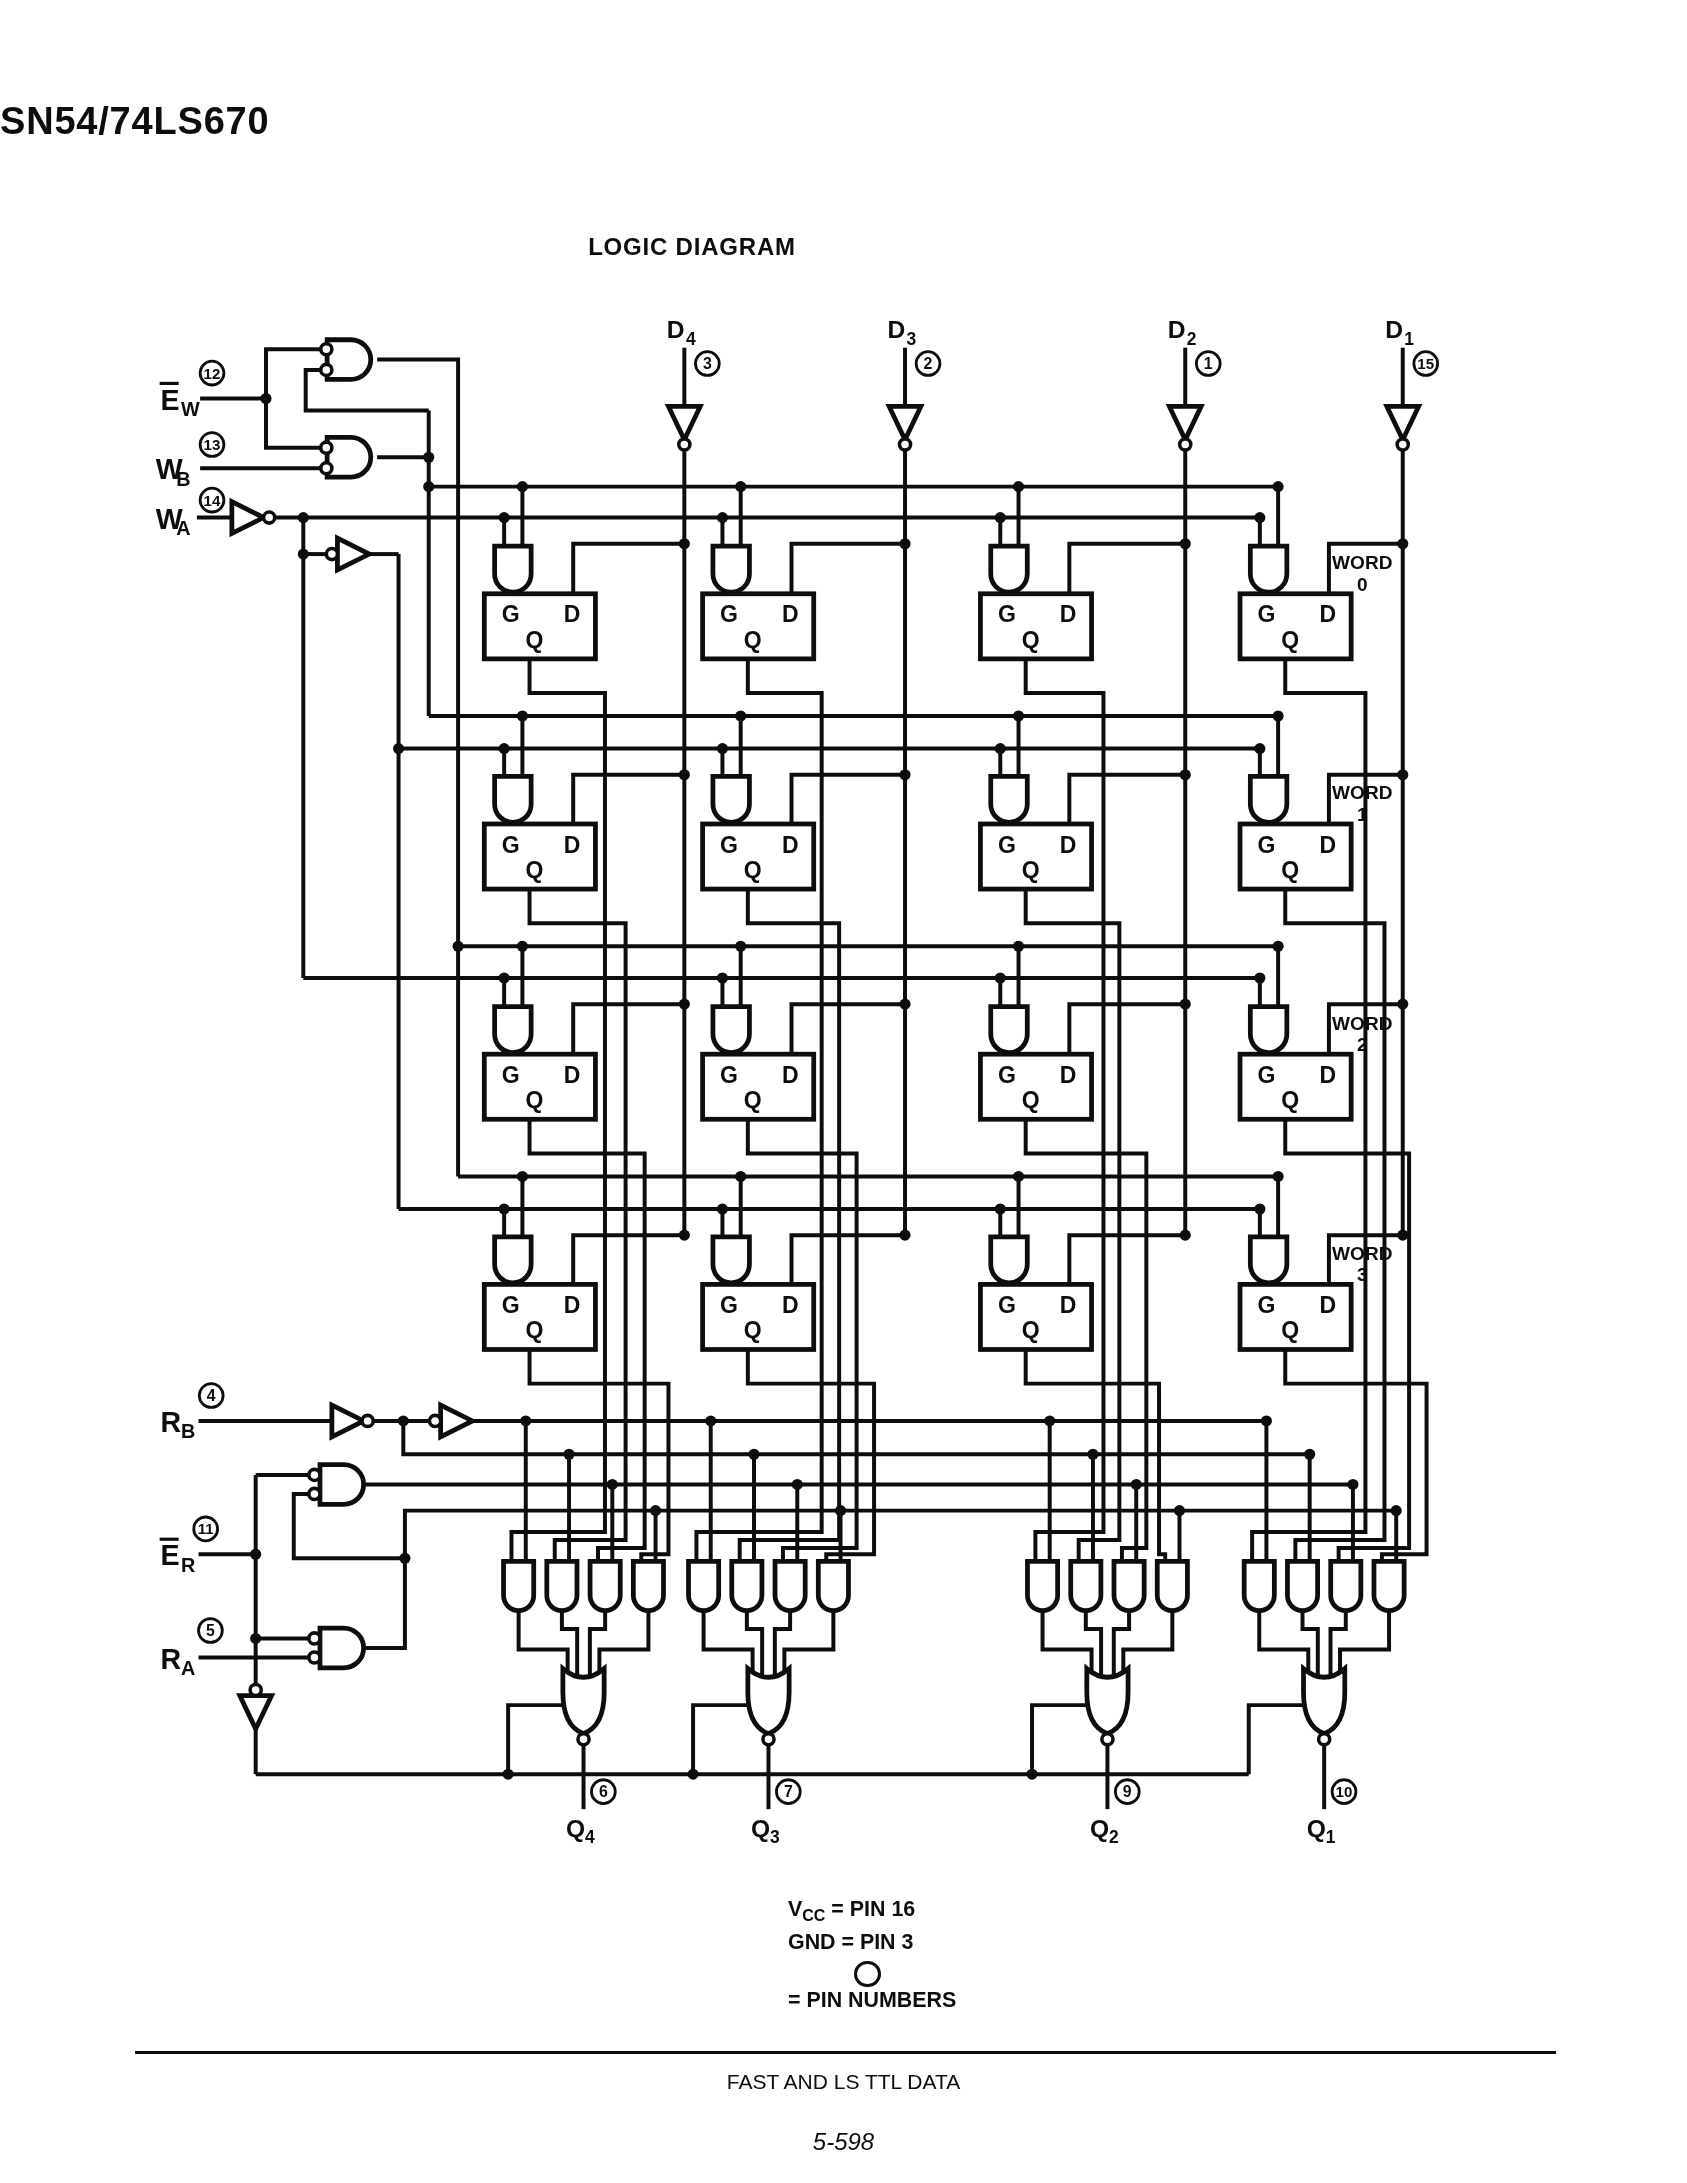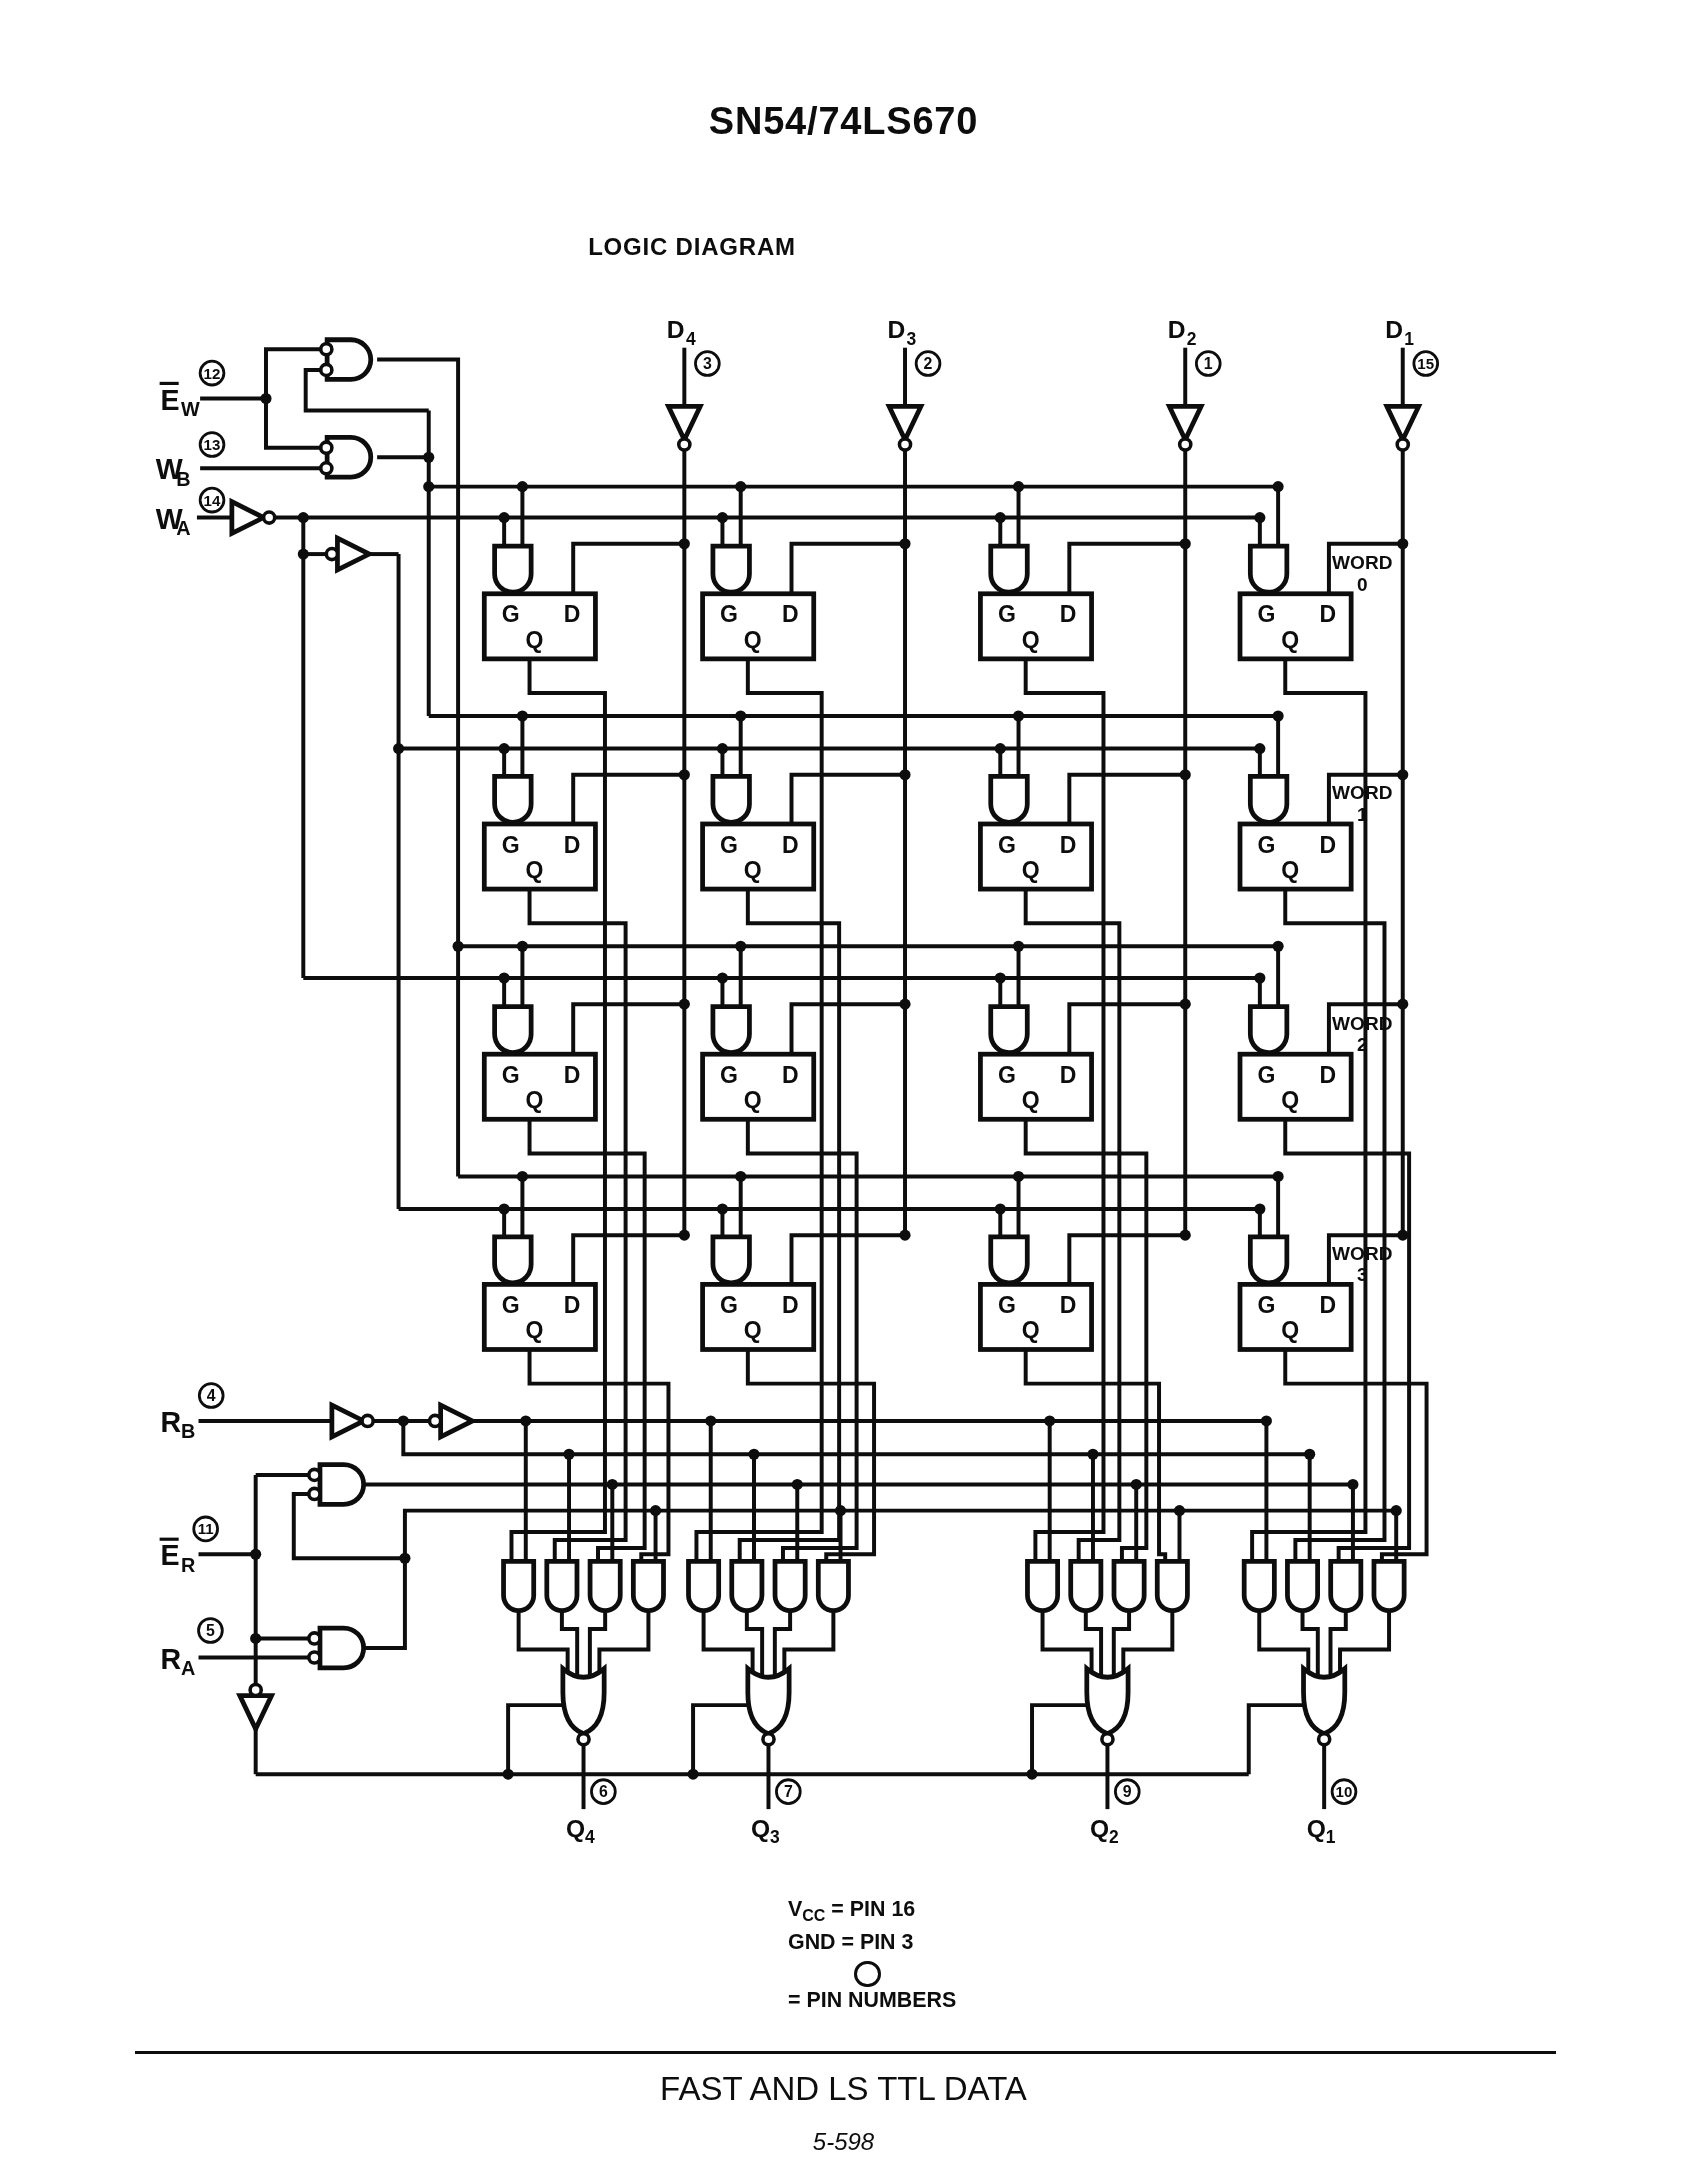--- a/index.html
+++ b/index.html
@@ -1,29 +1,29 @@
 <!DOCTYPE html>
 <html style="font-size:12.7px"><head>
 <meta charset="utf-8">
 <style>
   html,body{margin:0;padding:0;background:#e8e8e8;}
   .page{position:relative;width:1687px;height:2183px;background:#ffffff;
         font-family:"Liberation Sans",sans-serif;color:#0d0d0d;overflow:hidden;}
   svg#diagram{position:absolute;left:0;top:0;}
-  .title{position:absolute;top:100px;left:0;width:1687px;text-align:center;
+  .title{position:absolute;top:100px;left:0;width:1687px;text-align:left;
          font-size:38px;font-weight:bold;letter-spacing:0.8px;}
   .subtitle{position:absolute;top:233px;left:0;width:1384px;text-align:center;
          font-size:24px;font-weight:bold;letter-spacing:0.8px;}
   .legend{position:absolute;left:788px;top:1896px;font-size:21.4px;font-weight:bold;line-height:27px;white-space:nowrap;}
   .legend .subsc{font-size:16px;vertical-align:-4.8px;letter-spacing:0;}
   .lrow3{margin-top:4.8px;display:flex;align-items:center;flex-direction:column;}
   .pin-circle-demo{display:inline-block;width:20.6px;height:20.6px;border:3.2px solid #0d0d0d;
          border-radius:50%;margin-right:9.5px;background:#fff;}
   .footer-rule{position:absolute;left:135px;top:2051px;width:1421px;border-top:3.2px solid #0d0d0d;}
-  .footer-line1{position:absolute;top:2070px;left:0;width:1687px;text-align:center;font-size:33px;}
+  .footer-line1{position:absolute;top:2070px;left:0;width:1687px;text-align:center;font-size:21px;}
   .footer-page{position:absolute;top:2128px;left:0;width:1687px;text-align:center;font-size:24px;font-style:italic;}
 </style>
 </head>
 <body>
 
 <div class="page">
   <div class="title">SN54/74LS670</div>
   <div class="subtitle">LOGIC DIAGRAM</div>
 
   <svg id="diagram" width="1687" height="2183" viewBox="0 0 2125 2750">

